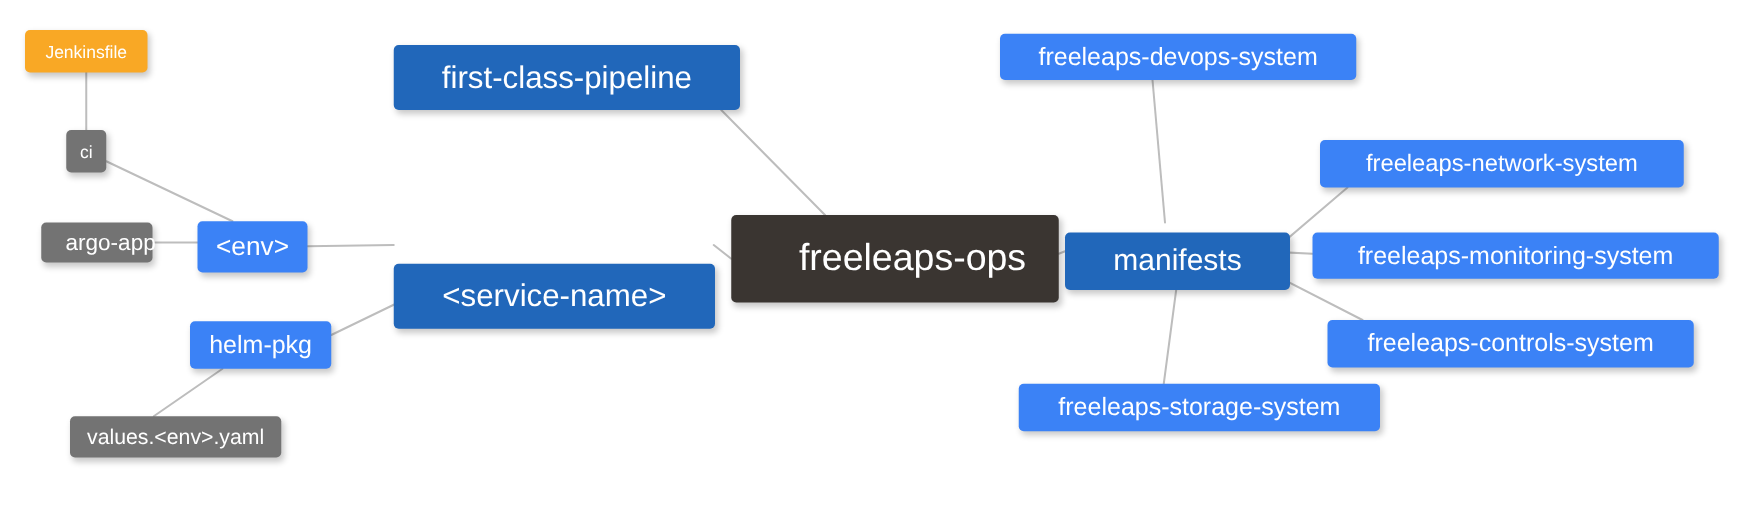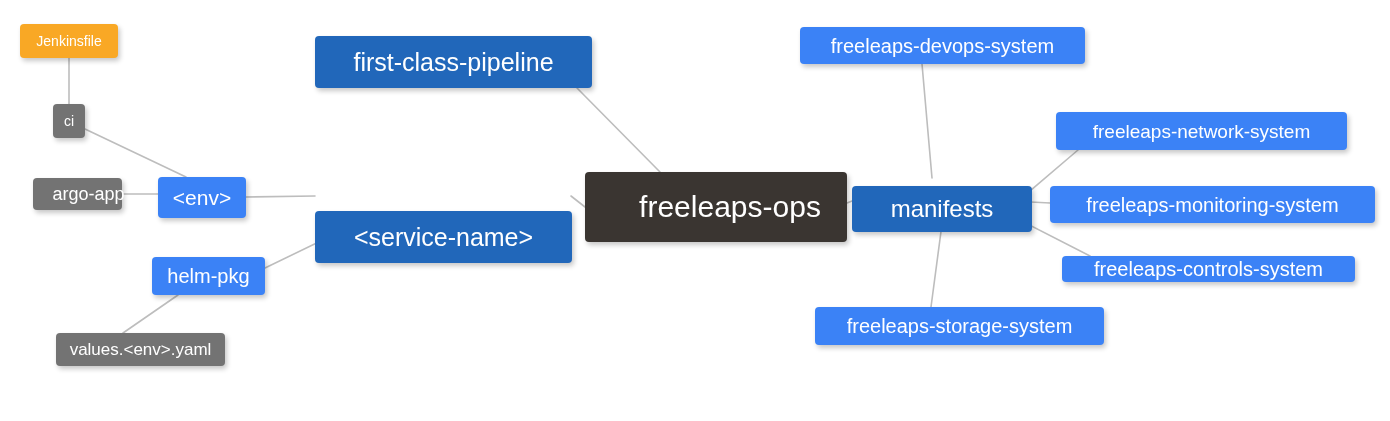--- a/index.html
+++ b/index.html
@@ -105,20 +105,20 @@
       </div>
       <div class="node c-green" style="left: 800px; top: 27px; width: 285px; height: 37px; font-size: 20px;">
         <span>freeleaps-devops-system</span>
       </div>
       <div class="node c-green" style="left: 1056px; top: 112px; width: 291px; height: 38px; font-size: 19px;">
         <span>freeleaps-network-system</span>
       </div>
       <div class="node c-green" style="left: 1050px; top: 186px; width: 325px; height: 37px; font-size: 20px;">
         <span>freeleaps-monitoring-system</span>
       </div>
-      <div class="node c-green" style="left: 1062px; top: 256px; width: 293px; height: 26px; font-size: 20px;">
+      <div class="node c-green" style="left: 1062px; top: 256px; width: 293px; height: 38px; font-size: 20px;">
         <span>freeleaps-controls-system</span>
       </div>
       <div class="node c-green" style="left: 815px; top: 307px; width: 289px; height: 38px; font-size: 20px;">
         <span>freeleaps-storage-system</span>
       </div>
     </div>
 </div>
 
 </body></html>

